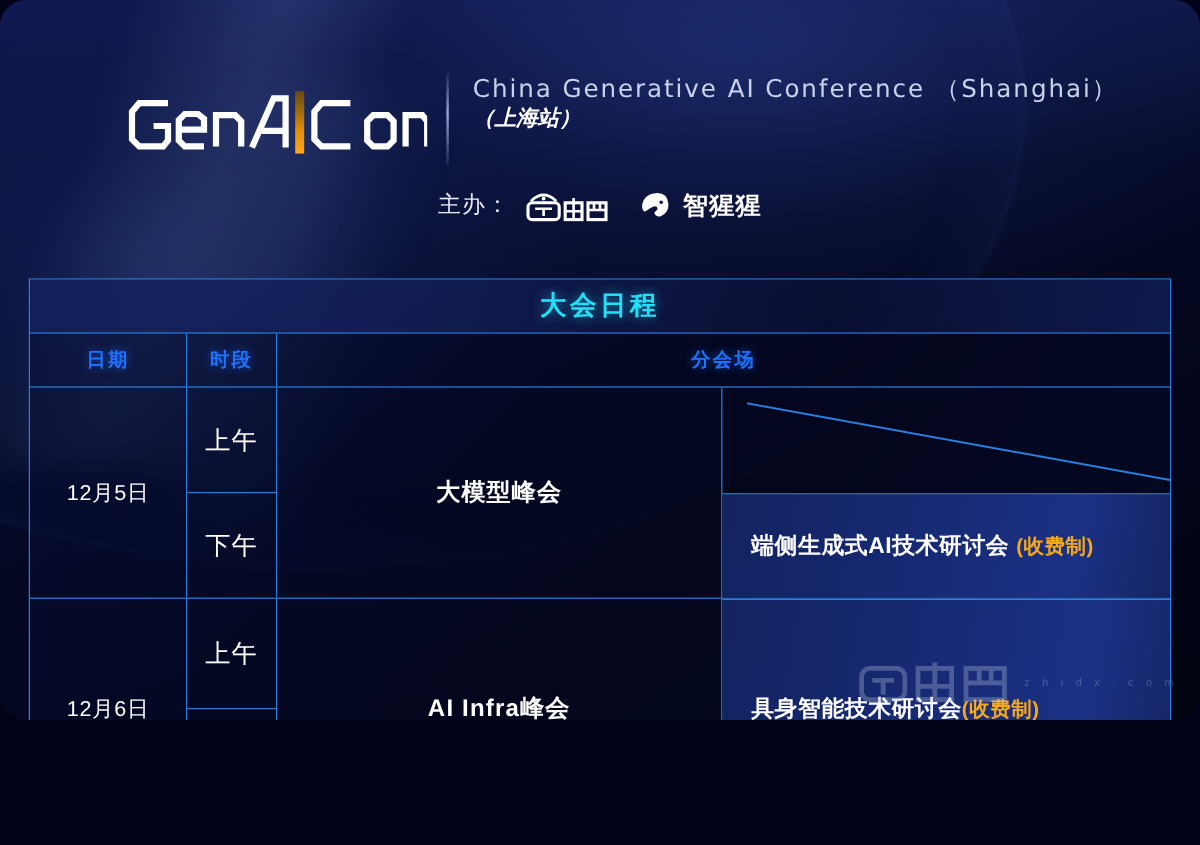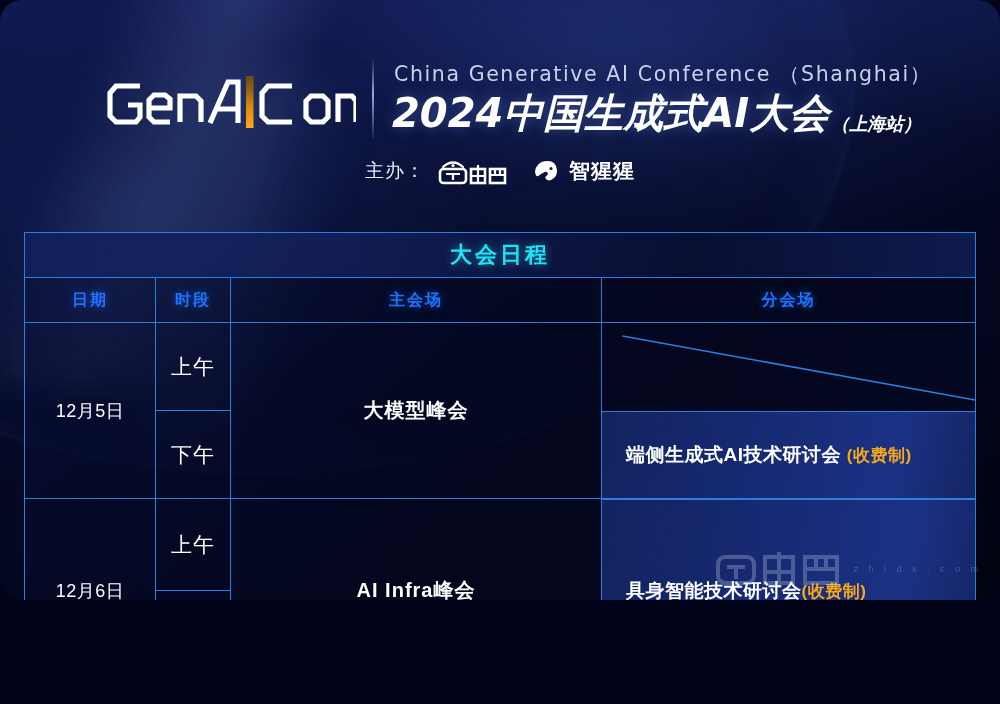--- a/index.html
+++ b/index.html
@@ -142,21 +142,20 @@
           <path d="M232 50 V24 H246 L250 29 V50"></path>
         </g>
       </svg>
     </div>
 
     <div class="vdiv"></div>
 
     <div class="eng">China Generative AI Conference （Shanghai）</div>
 
     <div class="cn-title">
-      <span class="cn-main">2024中国生成式AI大会</span>
       <span class="cn-sub">（上海站）</span>
     </div>
 
     <div class="host">
       <span class="host-label">主办：</span>
 
       <span class="brand1">
         <svg width="72" height="30" viewBox="0 0 72 30">
           <path d="M8 11 q10 -9 20 0" fill="none" stroke="#fff" stroke-width="2.2" stroke-linecap="round"></path>
           <circle cx="18" cy="9.5" r="1.6" fill="#fff"></circle>
@@ -184,23 +183,20 @@
     <div class="tbl-title">
       <span>大会日程</span>
     </div>
 
     <div class="row hrow">
       <div class="hcell c-date">
         <span>日期</span>
       </div>
       <div class="hcell c-slot">
         <span>时段</span>
-      </div>
-      <div class="hcell c-main">
-        <span>主会场</span>
       </div>
       <div class="hcell c-sub last">
         <span>分会场</span>
       </div>
     </div>
 
     <div class="blk b1">
       <div class="cell c-date">
         <span class="date-txt">12月5日</span>
       </div>

